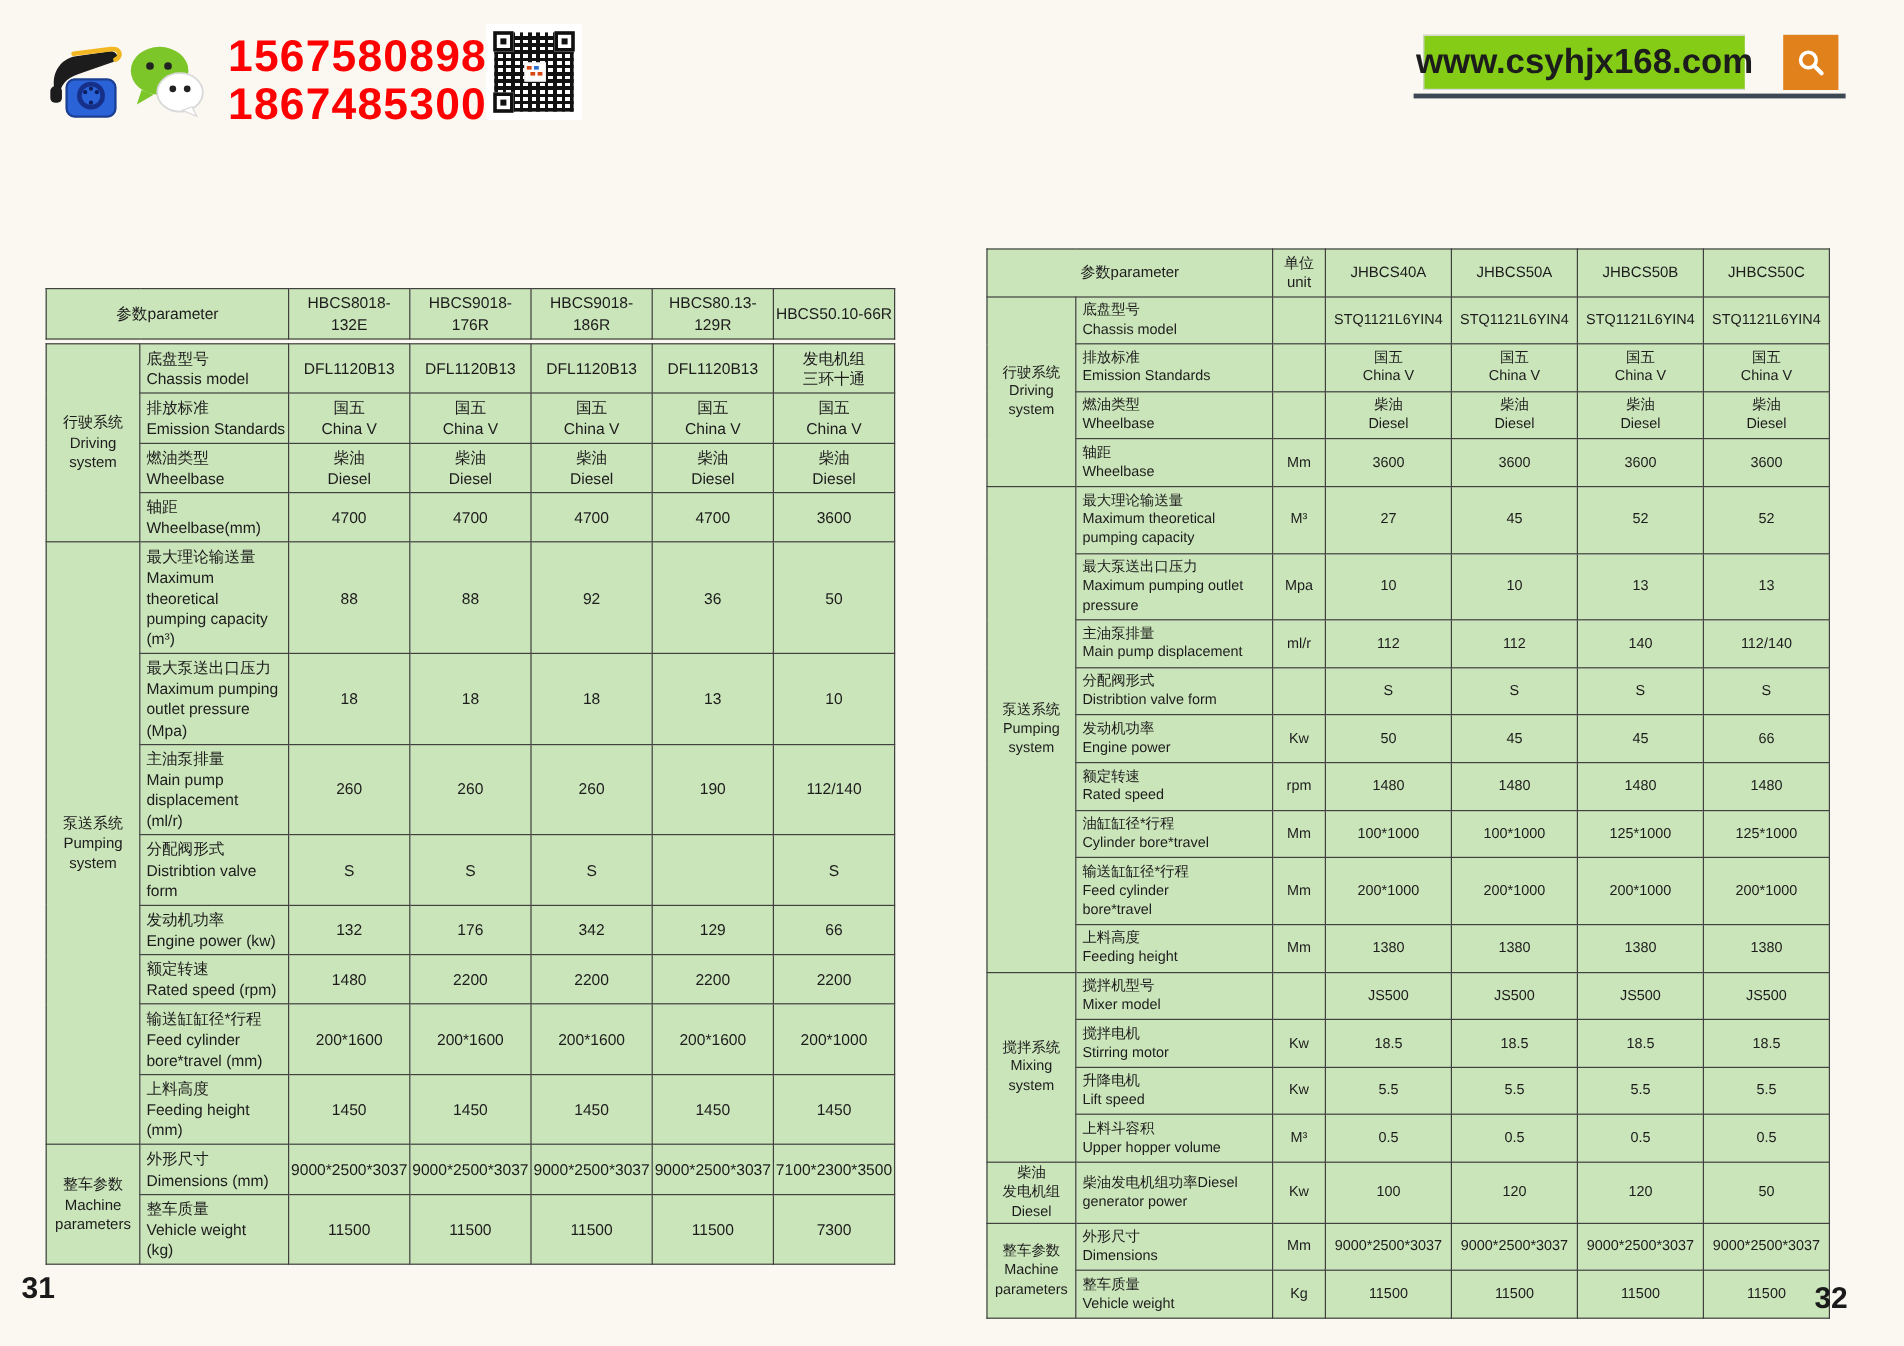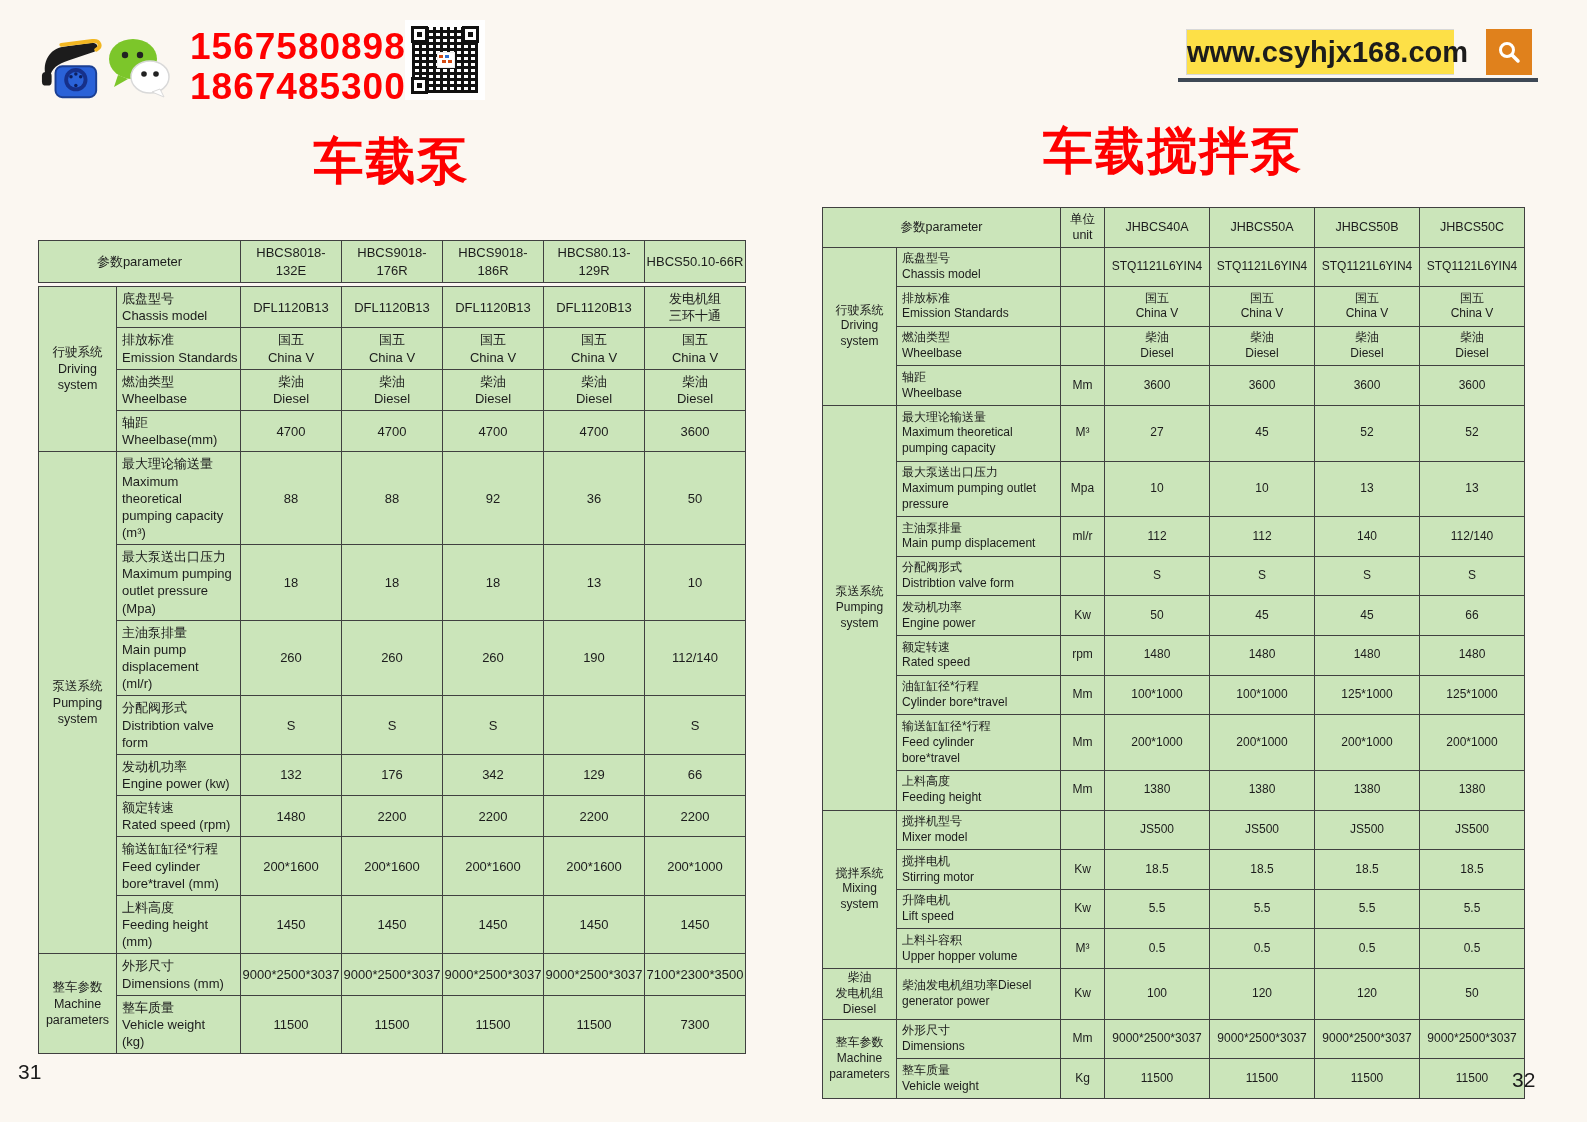--- a/index.html
+++ b/index.html
@@ -31,23 +31,23 @@
   .qr .finder::after{content:"";position:absolute;left:3px;top:3px;width:5px;height:5px;background:#111;}
   .qr .f-tl{left:2px;top:2px;} .qr .f-tr{right:2px;top:2px;} .qr .f-bl{left:2px;bottom:2px;}
   .qr .logo{position:absolute;left:28px;top:28px;width:18px;height:16px;background:#fff;
       box-shadow:inset 0 0 0 1px #eee;}
   .qr .logo i{position:absolute;width:4px;height:3px;background:#d44a12;}
   .qr .logo i:nth-child(1){left:2px;top:3px;} .qr .logo i:nth-child(2){left:8px;top:3px;background:#2b6fd0;}
   .qr .logo i:nth-child(3){left:5px;top:8px;} .qr .logo i:nth-child(4){left:11px;top:8px;}
 
   .search-bar{position:absolute;left:1186px;top:29px;width:346px;height:46px;}
   .url-box{
-    position:absolute;left:0;top:0;width:268px;height:46px;background:#fde047;
+    position:absolute;left:0;top:0;width:268px;height:46px;background:#84cc16;
     border:1px solid #d8d8d8;border-right:none;box-sizing:border-box;
-    display:flex;align-items:center;
+    display:flex;align-items:center;justify-content:center;
     font-size:29px;font-weight:600;color:#1c1c1c;letter-spacing:0px;
   }
   .search-btn{
     position:absolute;left:300px;top:0;width:46px;height:46px;background:#e0811c;
     display:flex;align-items:center;justify-content:center;cursor:pointer;
   }
   .search-underline{position:absolute;left:-8px;top:49px;width:360px;height:4px;background:#3d4855;}
 
   
   .table-title{
@@ -80,21 +80,21 @@
   .sec-right{position:absolute;left:822px;top:207px;width:702px;}
   .sec-right .spec{width:702px;}
   .sec-right .spec th{font-size:12.5px;line-height:1.3;height:28px;}
   .sec-right .spec td{font-size:12px;line-height:1.32;padding:3.5px 1px;}
   .sec-right .spec td.label{text-align:left;padding-left:5px;}
 
   .spec td.group{font-size:12.5px;padding:1px;}
   .sec-right .spec td.group{font-size:12px;}
 
   
-  .pagenum{position:absolute;font-size:21px;font-weight:400;color:#1a1a1a;}
+  .pagenum{position:absolute;font-size:25px;font-weight:700;color:#1a1a1a;}
   .pn-left{left:18px;top:1060px;}
   .pn-right{left:1512px;top:1068px;}
 </style>
 </head>
 <body>
 
 <div class="page">
 
   <div class="contact">
     <svg class="icon-tel" viewBox="0 0 64 66">
@@ -144,21 +144,20 @@
     </div>
     <div class="search-btn">
       <svg width="26" height="26" viewBox="0 0 26 26">
         <circle cx="11" cy="11" r="6.5" fill="none" stroke="#ffffff" stroke-width="3"></circle>
         <line x1="16" y1="16" x2="22" y2="22" stroke="#ffffff" stroke-width="3.5" stroke-linecap="round"></line>
       </svg>
     </div>
     <div class="search-underline"></div>
   </div>
 
-  <div class="table-title title-left">车载泵</div>
   <div class="sec-left">
     <table id="left-head" class="spec">
       <colgroup>
           <col style="width:78px">
           <col style="width:124px">
           <col style="width:101px">
           <col style="width:101px">
           <col style="width:101px">
           <col style="width:101px">
           <col style="width:101px">
@@ -338,21 +337,20 @@
             <td class="val">11500</td>
             <td class="val">11500</td>
             <td class="val">11500</td>
             <td class="val">11500</td>
             <td class="val">7300</td>
           </tr>
         </tbody>
     </table>
   </div>
 
-  <div class="table-title title-right">车载搅拌泵</div>
   <div class="sec-right">
     <table id="right-table" class="spec">
       <colgroup>
           <col style="width:74px">
           <col style="width:164px">
           <col style="width:44px">
           <col style="width:105px">
           <col style="width:105px">
           <col style="width:105px">
           <col style="width:105px">

